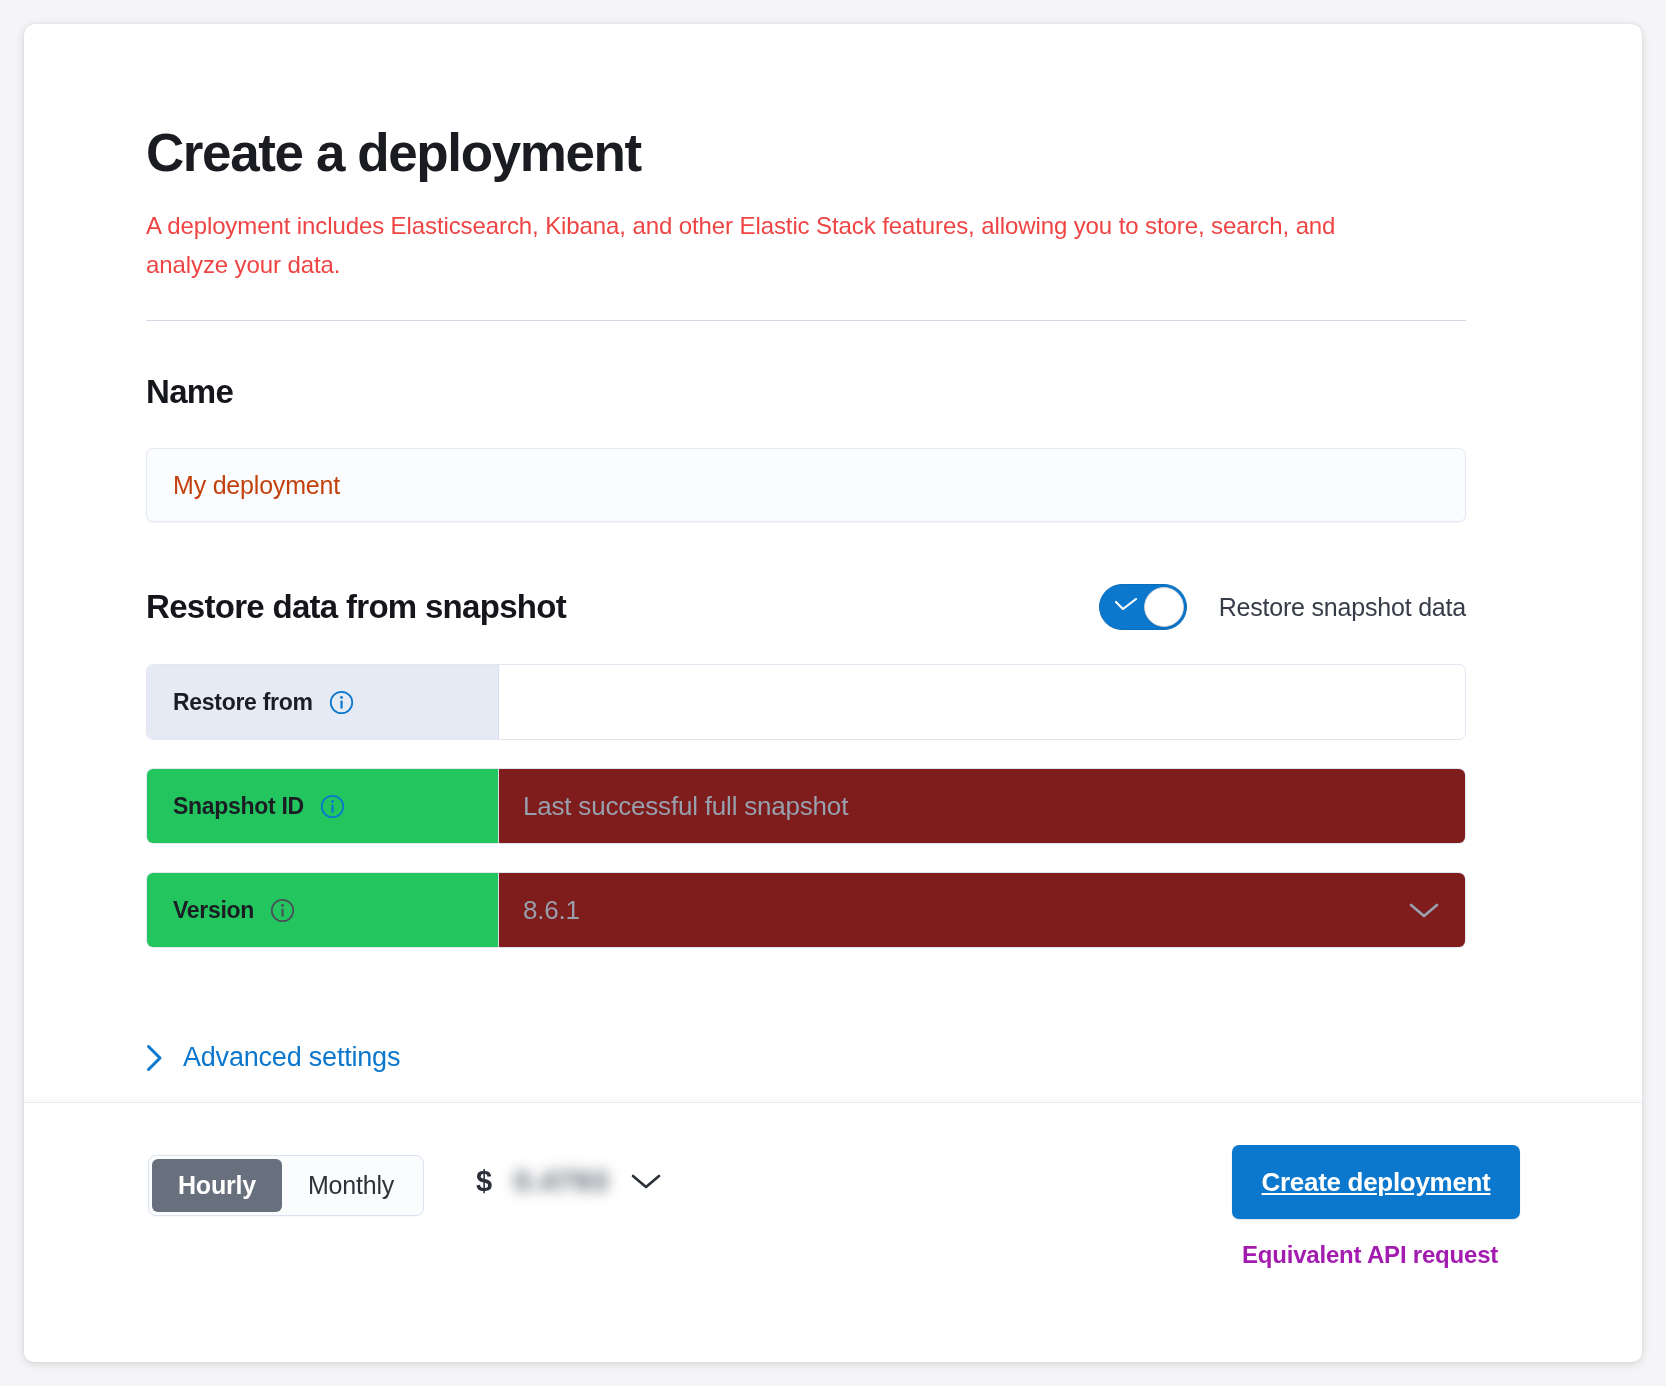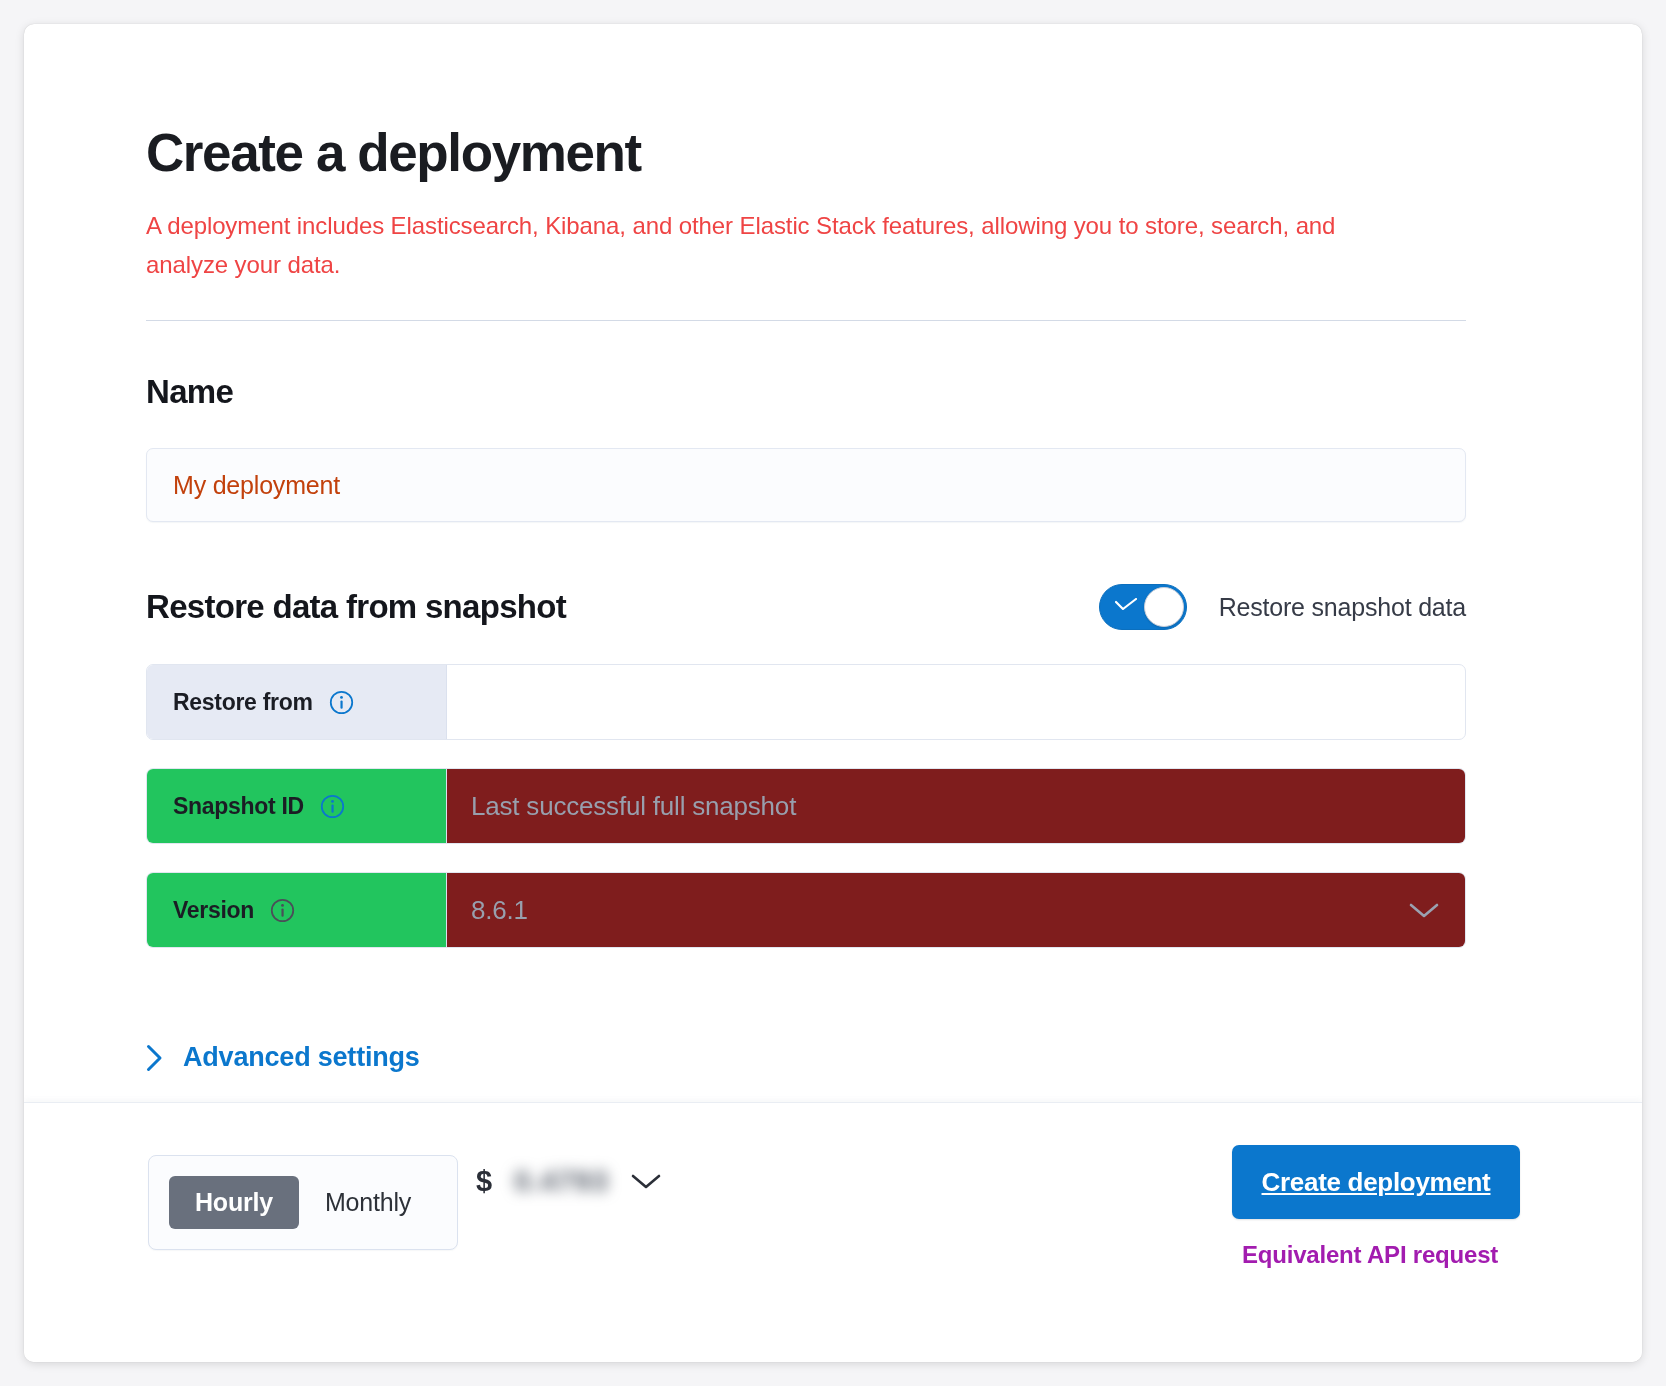--- a/index.html
+++ b/index.html
@@ -108,21 +108,21 @@
   .form-rows { margin-top: 34px; }
   .form-row {
     width: 1320px; height: 76px;
     display: flex;
     border-radius: 7px;
     overflow: hidden;
     margin-bottom: 28px;
     border: 1px solid #e1e6f0;
   }
   .prepend {
-    width: 300px;
+    width: 352px;
     background: #e6eaf4;
     display: flex; align-items: center;
     padding-left: 26px;
     gap: 16px;
     border-right: 1px solid #dbe1ee;
   }
   .prepend-label {
     font-size: 23px;
     font-weight: bold;
     color: #1b1d24;
@@ -143,21 +143,20 @@
   .row-disabled .prepend { background: #22c55e; text-align: center; }
   .row-disabled .field { background: #7f1d1d; }
   .row-disabled .field-text { color: #989fad; }
   .chev { width: 30px; height: 17px; flex:none; }
 
   
   .advanced {
     margin-top: 66px;
     display: inline-flex; align-items: center; gap: 20px;
     cursor: pointer;
-    font-weight: bold;
   }
   .advanced-label {
     font-size: 27px;
     color: #0b77cd;
     letter-spacing: -0.2px;
   }
   .chev-right { width: 17px; height: 28px; flex:none; }
 
   
   .bottom-bar {
@@ -173,21 +172,21 @@
     height: 100%;
     padding: 0 122px;
   }
   .btn-group {
     position: absolute;
     left: 124px; top: 52px;
     display: flex;
     background: #fbfcfe;
     border: 1px solid #dbe2ef;
     border-radius: 8px;
-    padding: 20px;
+    padding: 3px;
     box-shadow: 0 1px 1px rgba(152,162,179,0.08);
   }
   .seg {
     padding: 12px 26px;
     font-size: 25px;
     border-radius: 6px;
     letter-spacing: -0.2px;
     cursor: pointer;
     white-space: nowrap;
   }

